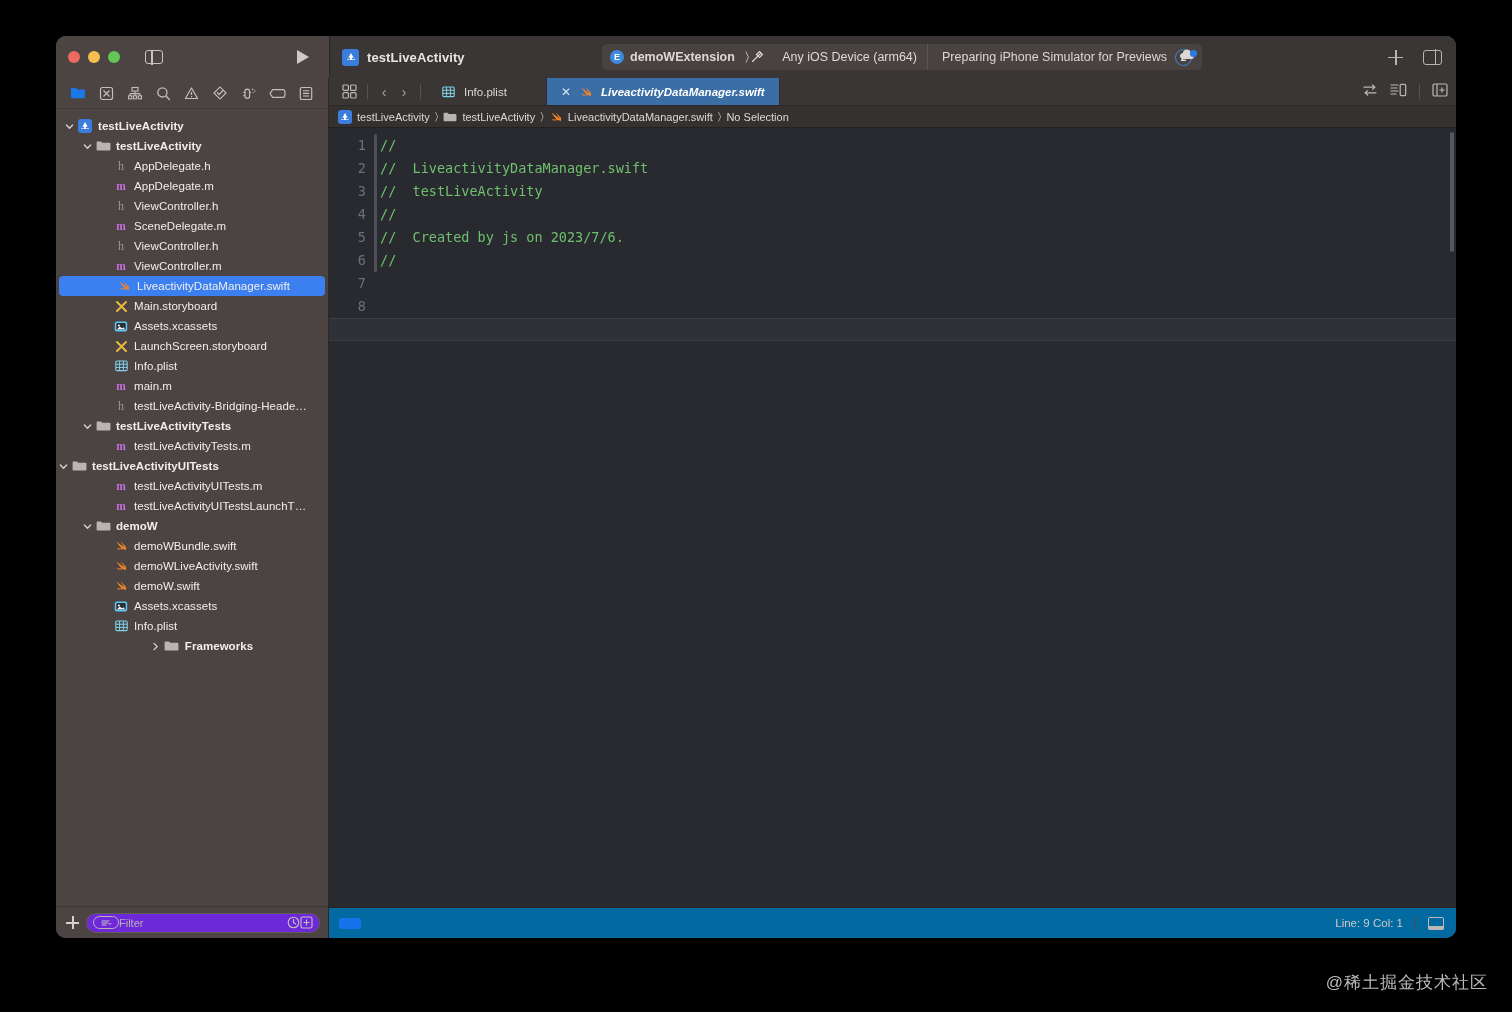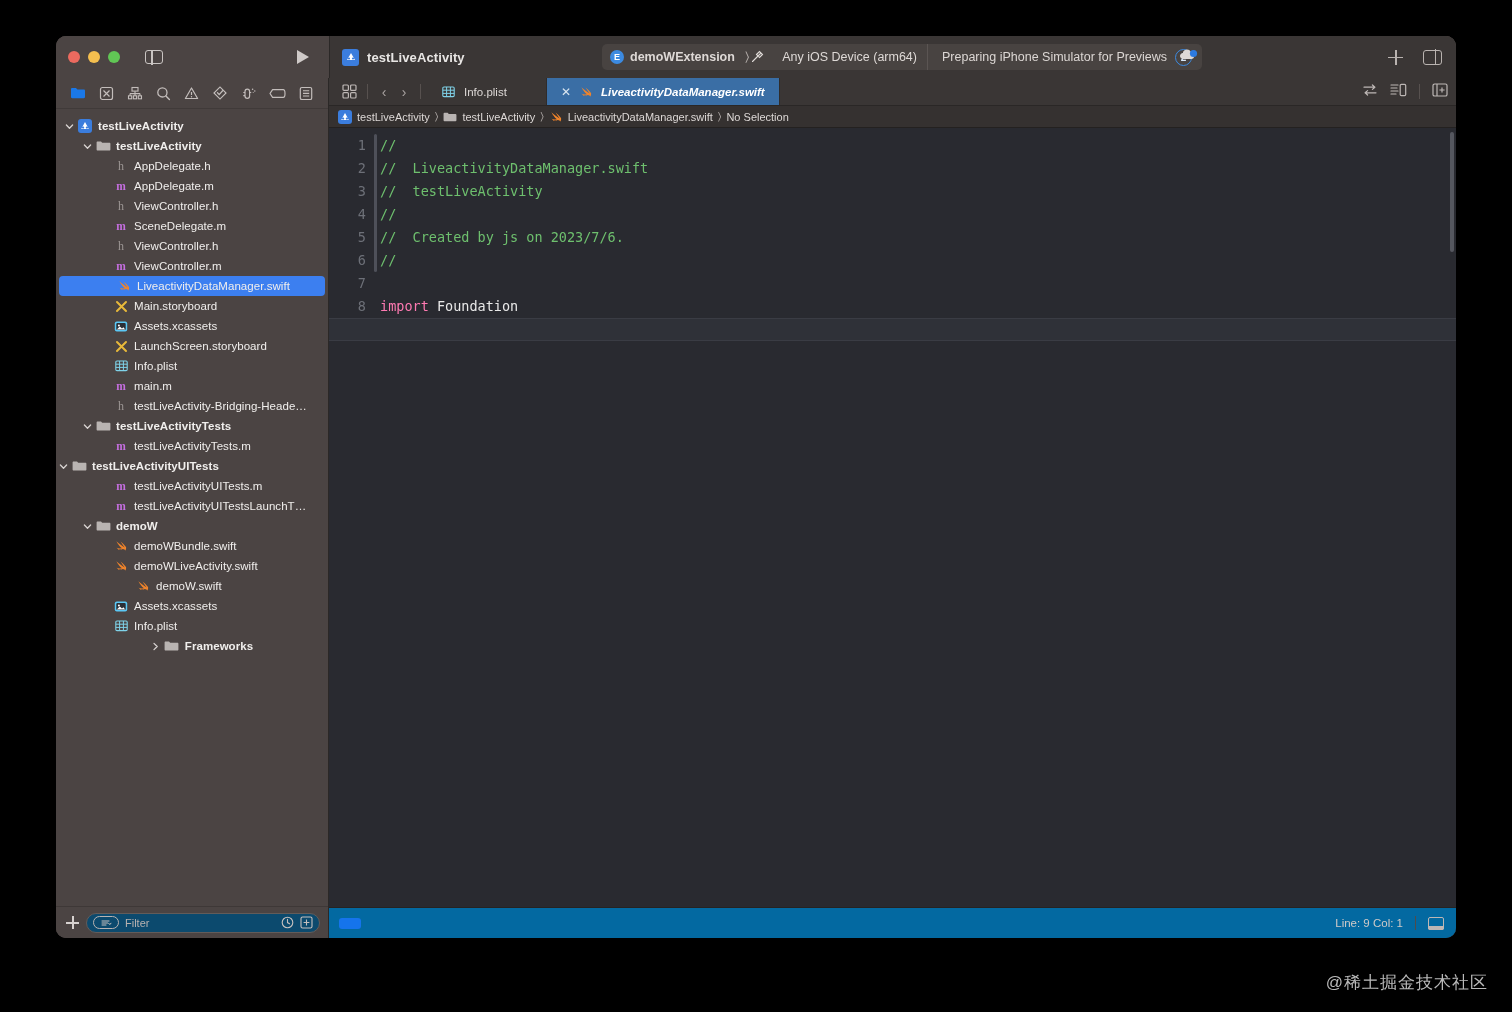--- a/index.html
+++ b/index.html
@@ -211,24 +211,24 @@
     padding: 0 8px 0 6px; gap: 7px;
     border-top: 1px solid #3e3837;
     background: #4b4443;
   }
   .nf-plus { position: relative; width: 13px; height: 13px; margin-left:4px;}
   .nf-plus::before,.nf-plus::after{content:"";position:absolute;background:#d6d1cf;}
   .nf-plus::before{left:6px;top:0;width:1.5px;height:13px;}
   .nf-plus::after{top:6px;left:0;height:1.5px;width:13px;}
   .filter-field {
     flex: 1; height: 20px;
-    background: #0c4a6e;
+    background: #6d28d9;
     border-radius: 10px;
     display: flex; align-items: center;
-    padding: 0 6px; gap: 6px;
+    padding: 0 6px; gap: 0;
     border: 1px solid #625c5a;
   }
   .filter-pill {
     width: 26px; height: 13px; border-radius: 7px;
     border: 1px solid #b9b3b1;
     display: flex; align-items: center; justify-content: center; gap: 1px;
   }
   .filter-ph { flex:1; color: #b8b2b0; font-size: 11px; }
   .ff-ic { color: #c6c0be; display:flex; }
 
@@ -679,21 +679,21 @@
           </div>
           <div class="row" style="padding-left: 42px;">
             <span class="disc"></span>
             <span class="ficon">
               <svg width="14" height="14" viewBox="0 0 14 14">
                 <path d="M2.4 2.2 C5 4.6 7.6 6.2 10.6 8.4 C9.4 6.6 8 4.6 6.6 2.4 C8.4 4 10.4 5.8 12 8 C12.3 9.1 12.1 10.5 11.3 11.6 C11.1 11.1 10.6 10.6 9.9 10.3 C8.2 9.6 5.9 9.4 4 10.7 C5.6 10.3 7.2 10.2 8.6 10.8 C6.6 11.4 4.4 10.6 2.6 8.8 C4.5 9.6 6.2 9.7 7.6 9.1 C5.6 7.4 3.8 4.9 2.4 2.2 Z" fill="#f0842b"></path>
               </svg>
             </span>
             <span class="lbl">demoWLiveActivity.swift</span>
           </div>
-          <div class="row" style="padding-left: 64px;">
+          <div class="row" style="padding-left: 42px;">
             <span class="disc"></span>
             <span class="ficon">
               <svg width="14" height="14" viewBox="0 0 14 14">
                 <path d="M2.4 2.2 C5 4.6 7.6 6.2 10.6 8.4 C9.4 6.6 8 4.6 6.6 2.4 C8.4 4 10.4 5.8 12 8 C12.3 9.1 12.1 10.5 11.3 11.6 C11.1 11.1 10.6 10.6 9.9 10.3 C8.2 9.6 5.9 9.4 4 10.7 C5.6 10.3 7.2 10.2 8.6 10.8 C6.6 11.4 4.4 10.6 2.6 8.8 C4.5 9.6 6.2 9.7 7.6 9.1 C5.6 7.4 3.8 4.9 2.4 2.2 Z" fill="#f0842b"></path>
               </svg>
             </span>
             <span class="lbl">demoW.swift</span>
           </div>
           <div class="row" style="padding-left: 42px;">
             <span class="disc"></span>
@@ -873,21 +873,20 @@
             <div class="fold-bar" id="foldbar" style="height: 138px;"></div>
           </div>
           <div class="codelines" id="codelines">
               <div class="cl"><span class="cm">//</span></div>
               <div class="cl"><span class="cm">//  LiveactivityDataManager.swift</span></div>
               <div class="cl"><span class="cm">//  testLiveActivity</span></div>
               <div class="cl"><span class="cm">//</span></div>
               <div class="cl"><span class="cm">//  Created by js on 2023/7/6.</span></div>
               <div class="cl"><span class="cm">//</span></div>
               <div class="cl"></div>
-              <div class="cl"><span class="kw">import </span><span class="id">Foundation</span></div>
               <div class="cl"></div>
             </div>
         </div>
         <div class="editor-scroll"></div>
       </div>
 
       <div class="statusbar">
         <div class="blue-pill"></div>
         <div class="sb-spacer"></div>
         <span class="sb-pos">Line: 9  Col: 1</span>

